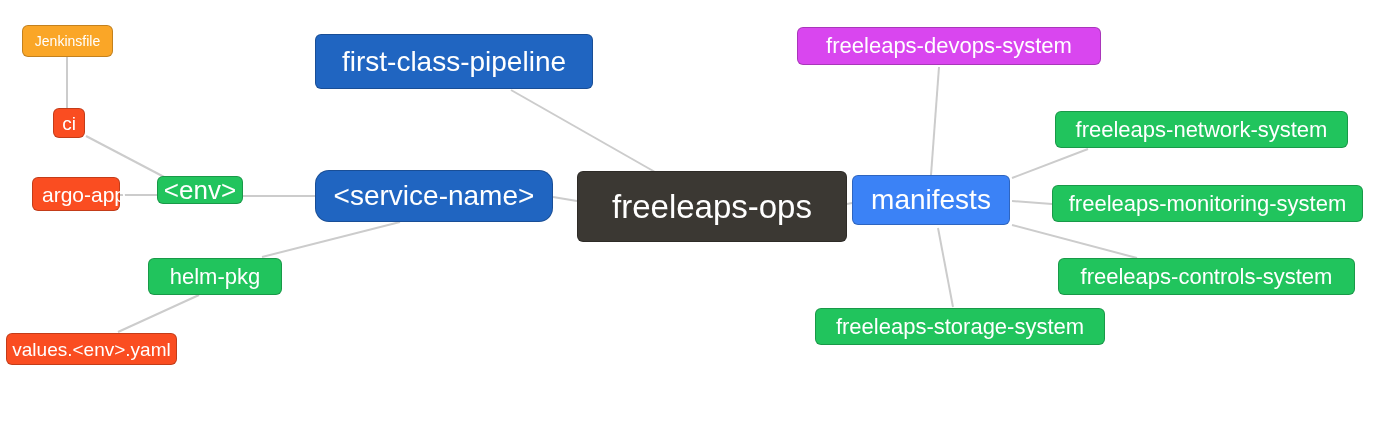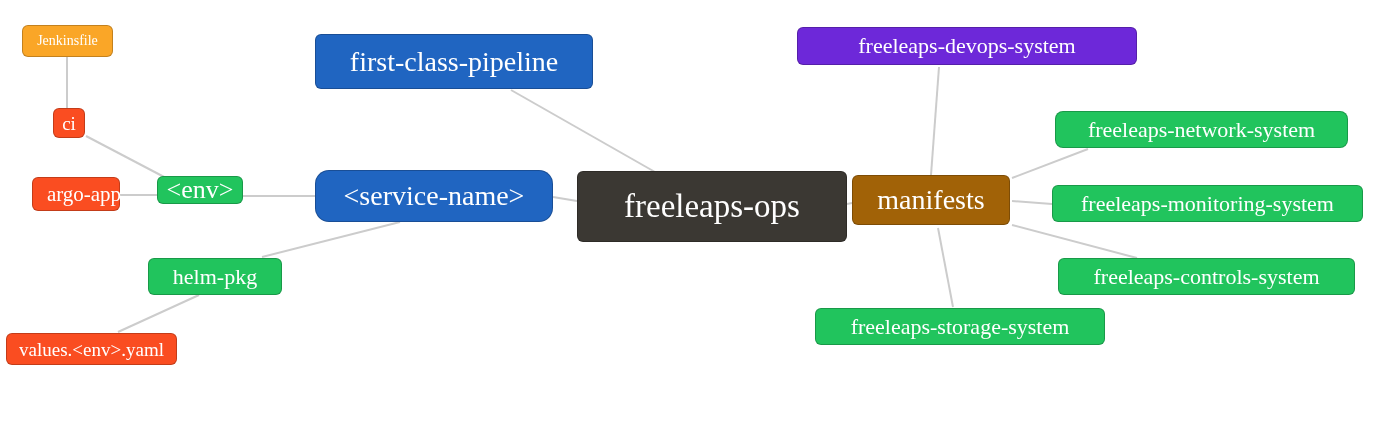--- a/index.html
+++ b/index.html
@@ -34,21 +34,21 @@
     line-height: 1;
   }
   .node span {
     display: block;
     padding: 0 4px;
   }
 </style>
 </head>
 <body>
 
-<div class="stage" style="width: 1390px; height: 421px; background: rgb(255, 255, 255); font-family: Liberation Serif, serif;">
+<div class="stage" style="width: 1390px; height: 421px; background: rgb(255, 255, 255);">
   <svg class="edge-layer" width="1390" height="421">
       <line x1="67" y1="57" x2="67" y2="108" stroke="#CCCCCC" stroke-width="2"></line>
       <line x1="86" y1="136" x2="168" y2="179" stroke="#CCCCCC" stroke-width="2"></line>
       <line x1="120" y1="195" x2="157" y2="195" stroke="#CCCCCC" stroke-width="2"></line>
       <line x1="243" y1="196" x2="315" y2="196" stroke="#CCCCCC" stroke-width="2"></line>
       <line x1="262" y1="257" x2="400" y2="222" stroke="#CCCCCC" stroke-width="2"></line>
       <line x1="118" y1="332" x2="199" y2="295" stroke="#CCCCCC" stroke-width="2"></line>
       <line x1="553" y1="197" x2="577" y2="201" stroke="#CCCCCC" stroke-width="2"></line>
       <line x1="511" y1="90" x2="655" y2="172" stroke="#CCCCCC" stroke-width="2"></line>
       <line x1="847" y1="204" x2="852" y2="203" stroke="#CCCCCC" stroke-width="2"></line>
@@ -79,27 +79,27 @@
       </div>
       <div class="node" style="left: 315px; top: 34px; width: 278px; height: 55px; background: rgb(32, 101, 193); color: rgb(255, 255, 255); font-size: 28px;">
         <span>first-class-pipeline</span>
       </div>
       <div class="node" style="left: 315px; top: 170px; width: 238px; height: 52px; background: rgb(32, 101, 193); color: rgb(255, 255, 255); font-size: 28px; border-radius: 14px;">
         <span>&lt;service-name&gt;</span>
       </div>
       <div class="node" style="left: 577px; top: 171px; width: 270px; height: 71px; background: rgb(59, 56, 51); color: rgb(255, 255, 255); font-size: 33px;">
         <span>freeleaps-ops</span>
       </div>
-      <div class="node" style="left: 852px; top: 175px; width: 158px; height: 50px; background: #a16207; color: rgb(255, 255, 255); font-size: 28px;">
+      <div class="node" style="left: 852px; top: 175px; width: 158px; height: 50px; background: #3b82f6; color: rgb(255, 255, 255); font-size: 28px;">
         <span>manifests</span>
       </div>
-      <div class="node" style="left: 797px; top: 27px; width: 340px; height: 38px; background: #6d28d9; color: rgb(255, 255, 255); font-size: 22px; align-items: center;">
+      <div class="node" style="left: 797px; top: 27px; width: 304px; height: 38px; background: #d946ef; color: rgb(255, 255, 255); font-size: 22px; align-items: center;">
         <span>freeleaps-devops-system</span>
       </div>
-      <div class="node" style="left: 1055px; top: 111px; width: 293px; height: 37px; background: rgb(33, 196, 93); color: rgb(255, 255, 255); font-size: 22px; border-radius: 8px;">
+      <div class="node" style="left: 1055px; top: 111px; width: 293px; height: 37px; background: rgb(33, 196, 93); color: rgb(255, 255, 255); font-size: 22px;">
         <span>freeleaps-network-system</span>
       </div>
       <div class="node" style="left: 1052px; top: 185px; width: 311px; height: 37px; background: rgb(33, 196, 93); color: rgb(255, 255, 255); font-size: 22px;">
         <span>freeleaps-monitoring-system</span>
       </div>
       <div class="node" style="left: 1058px; top: 258px; width: 297px; height: 37px; background: rgb(33, 196, 93); color: rgb(255, 255, 255); font-size: 22px;">
         <span>freeleaps-controls-system</span>
       </div>
       <div class="node" style="left: 815px; top: 308px; width: 290px; height: 37px; background: rgb(33, 196, 93); color: rgb(255, 255, 255); font-size: 22px;">
         <span>freeleaps-storage-system</span>

